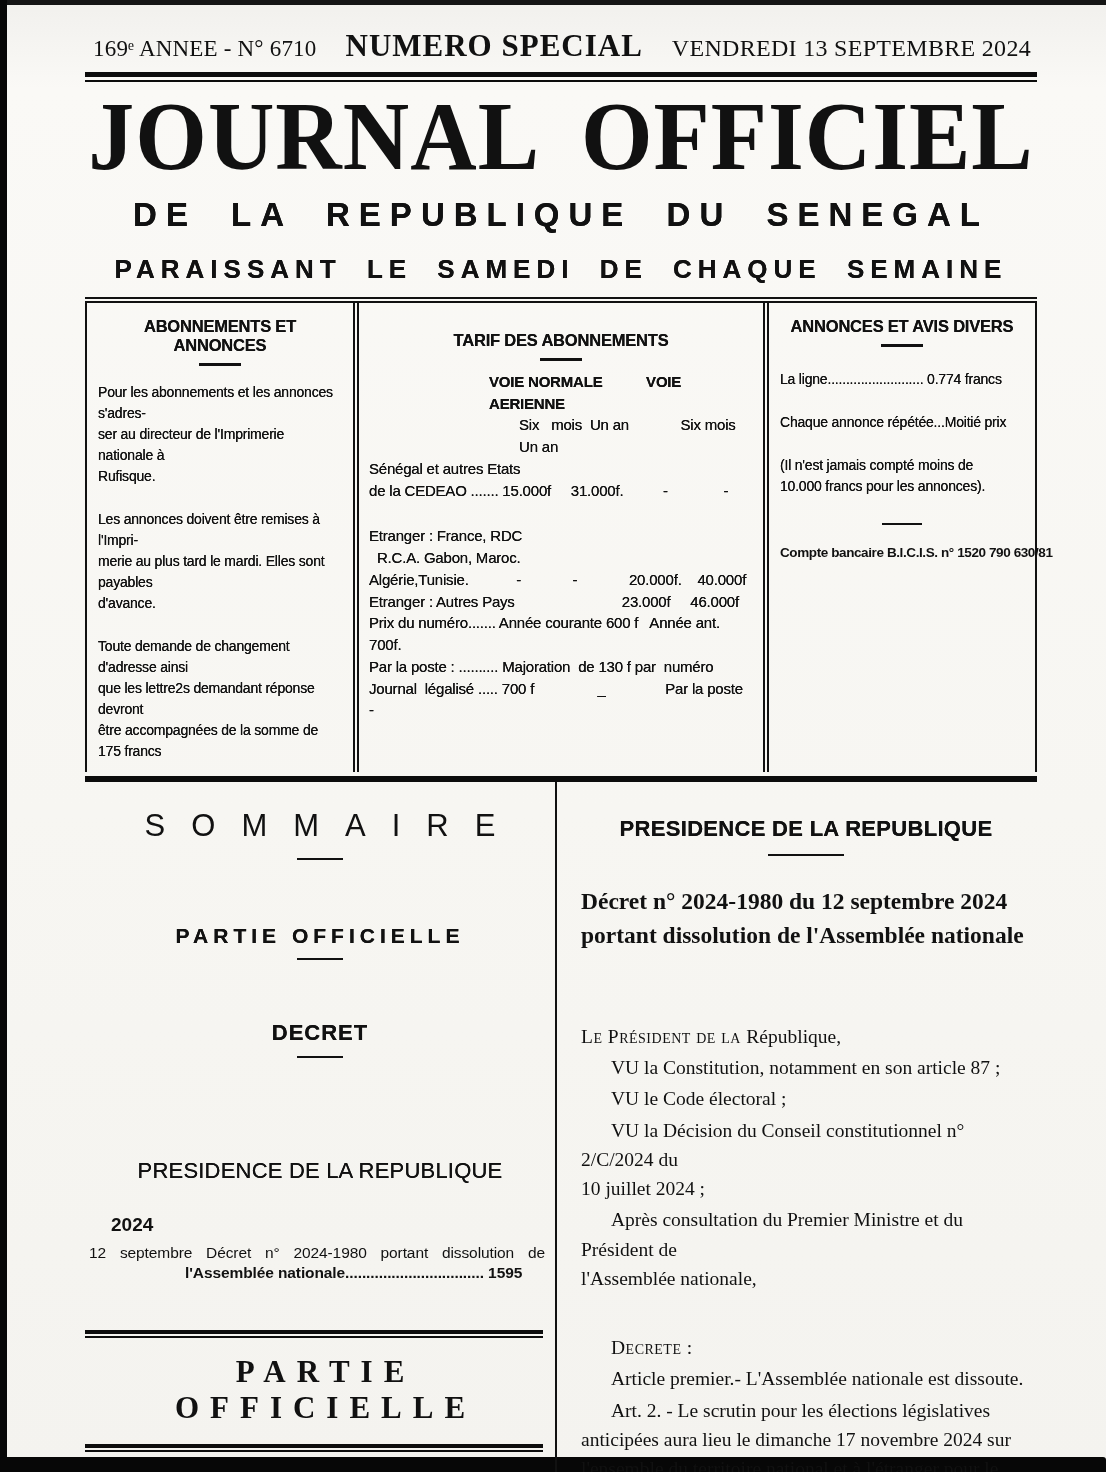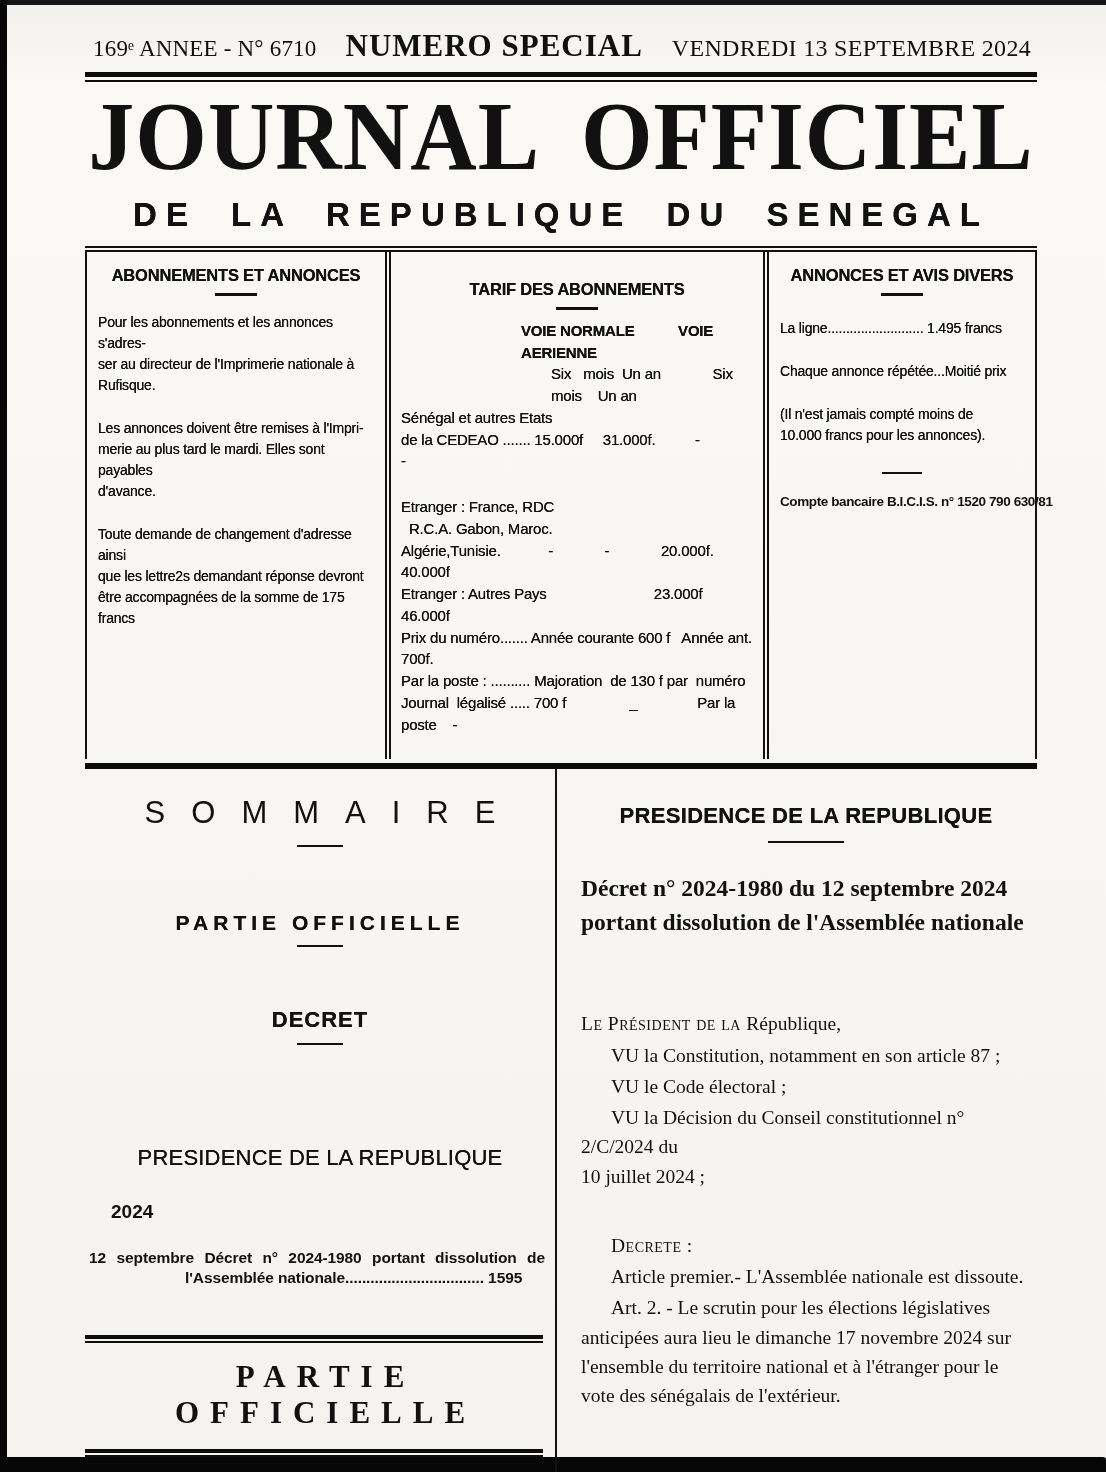--- a/index.html
+++ b/index.html
@@ -34,21 +34,21 @@
             word-spacing:16px; margin-top:12px; text-shadow:0 0 .4px #111; }
   .jo-tag { font-weight:700; font-size:26px; text-align:center; letter-spacing:6px;
             word-spacing:12px; margin-top:20px; text-shadow:0 0 .3px #111; }
   .rule-b { margin-top:12px; border-top:2px solid #111; border-bottom:2px solid #111; height:6px; }
 
   
   .boxes { display:flex; border-left:2px solid #111; border-right:2px solid #111;
            min-height:256px; }
   .vdiv { width:6px; border-left:2px solid #111; border-right:2px solid #111; }
   .box { padding:10px 11px; }
-  .bleft { width:298px; }
+  .bleft { width:266px; }
   .bcenter { flex:1; padding:24px 10px; }
   .bright { width:266px; }
   .bhead { text-align:center; font-weight:700; font-size:16.5px; letter-spacing:-0.2px;
            text-shadow:0 0 .4px #111; margin-top:4px; }
   .hline { width:42px; border-top:3px solid #111; margin:8px auto 0; }
   .btext { font-size:14px; line-height:1.5; white-space:pre-line; margin-top:16px;
            letter-spacing:-0.2px; text-shadow:0 0 .35px #111; }
   .sp { margin-top:22px; }
   .dash { width:40px; border-top:2.5px solid #111; margin:26px auto 0; }
   .bank { font-size:13.5px; font-weight:700; letter-spacing:-0.4px; margin-top:20px;
@@ -73,21 +73,21 @@
            font-weight:400; }
   .hl2 { width:46px; border-top:2.5px solid #111; margin:14px auto 0; }
   .som-partie { text-align:center; font-weight:700; font-size:21px; letter-spacing:5px;
                 margin-top:64px; text-shadow:0 0 .3px #111; }
   .hl3 { width:46px; border-top:2.5px solid #111; margin:10px auto 0; }
   .som-decret { text-align:center; font-weight:700; font-size:22px; letter-spacing:1px;
                 margin-top:60px; text-shadow:0 0 .3px #111; }
   .som-pres { text-align:center; font-size:22px; letter-spacing:0.2px; margin-top:100px;
               text-shadow:0 0 .3px #111; }
   .som-year { font-weight:700; font-size:19px; margin:30px 0 0 26px; }
-  .som-e1 { font-size:15.5px; font-weight:700; margin-top:26px; padding:0 10px 0 4px;
+  .som-e1 { font-size:15.5px; font-weight:400; margin-top:8px; padding:0 10px 0 4px;
             text-align:justify; text-align-last:justify; letter-spacing:-0.1px; }
   .som-e2 { font-size:15.5px; font-weight:700; margin:2px 0 0 100px; letter-spacing:-0.1px; }
   .rule-d { border-top:4px solid #0d0d0d; border-bottom:2px solid #0d0d0d; height:8px;
             margin-top:48px; margin-right:12px; }
   .rule-d2 { margin-top:18px; }
   .partie2 { font-family:"Liberation Serif", serif; font-weight:700; font-size:31px;
              letter-spacing:11px; word-spacing:26px; text-align:center; margin-top:16px;
              margin-right:-11px; }
 
   .pres-h { text-align:center; font-weight:700; font-size:22px; letter-spacing:0.3px;
@@ -114,20 +114,21 @@
 
     <div class="topline">
       <span class="edition">169ᵉ ANNEE - N° 6710</span>
       <span class="special">NUMERO SPECIAL</span>
       <span class="datefield">VENDREDI 13 SEPTEMBRE 2024</span>
     </div>
     <div class="rule-a"></div>
 
     <div class="jo-title">JOURNAL OFFICIEL</div>
     <div class="jo-sub">DE LA REPUBLIQUE DU SENEGAL</div>
+    <div class="jo-tag">PARAISSANT LE SAMEDI DE CHAQUE SEMAINE</div>
     <div class="rule-b"></div>
 
     <div class="boxes">
       <div class="box bleft">
         <div class="bhead">ABONNEMENTS ET ANNONCES</div>
         <div class="hline"></div>
         <p class="btext">Pour les abonnements et les annonces s'adres-
 ser au directeur de l'Imprimerie nationale à
 Rufisque.</p>
         <p class="btext sp">Les  annonces doivent être remises à l'Impri-
@@ -150,21 +151,21 @@
         <div class="trow">Algérie,Tunisie.            -             -             20.000f.    40.000f</div>
         <div class="trow">Etranger : Autres Pays                           23.000f     46.000f</div>
         <div class="trow">Prix du numéro....... Année courante 600 f   Année ant.   700f.</div>
         <div class="trow">Par la poste : .......... Majoration  de 130 f par  numéro</div>
         <div class="trow">Journal  légalisé ..... 700 f                _               Par la poste    -</div>
       </div>
       <div class="vdiv"></div>
       <div class="box bright">
         <div class="bhead">ANNONCES ET AVIS DIVERS</div>
         <div class="hline"></div>
-        <p class="btext sp">La  ligne.......................... 1.495  francs</p>
+        <p class="btext sp">La  ligne.......................... 0.774  francs</p>
         <p class="btext sp">Chaque  annonce  répétée...Moitié  prix</p>
         <p class="btext sp">(Il n'est jamais compté moins de
 10.000 francs pour les annonces).</p>
         <div class="dash"></div>
         <p class="bank">Compte bancaire B.I.C.I.S. n° 1520 790 630/81</p>
       </div>
     </div>
     <div class="rule-c"></div>
 
     <div class="cols">
@@ -188,20 +189,22 @@
       <div class="col-right">
         <div class="pres-h">PRESIDENCE DE LA REPUBLIQUE</div>
         <div class="hl4"></div>
         <div class="decree-title">Décret n° 2024-1980 du 12 septembre 2024
 portant dissolution de l'Assemblée nationale</div>
         <p class="b op"><span class="sc">Le Président de la </span><span>République,</span></p>
         <p class="b ind">VU la Constitution, notamment en son article 87 ;</p>
         <p class="b ind">VU le Code électoral ;</p>
         <p class="b ind">VU la Décision du Conseil constitutionnel n° 2/C/2024 du
 10 juillet 2024 ;</p>
+        <p class="b ind">Après consultation du Premier Ministre et du Président de
+l'Assemblée nationale,</p>
         <p class="b ind dec"><span class="sc">Decrete :</span></p>
         <p class="b ind">Article premier.- L'Assemblée nationale est dissoute.</p>
         <p class="b ind">Art. 2. - Le scrutin pour les élections législatives
 anticipées aura lieu le dimanche 17 novembre 2024 sur
 l'ensemble du territoire national et à l'étranger pour le
 vote des sénégalais de l'extérieur.</p>
 
       </div>
     </div>
 

